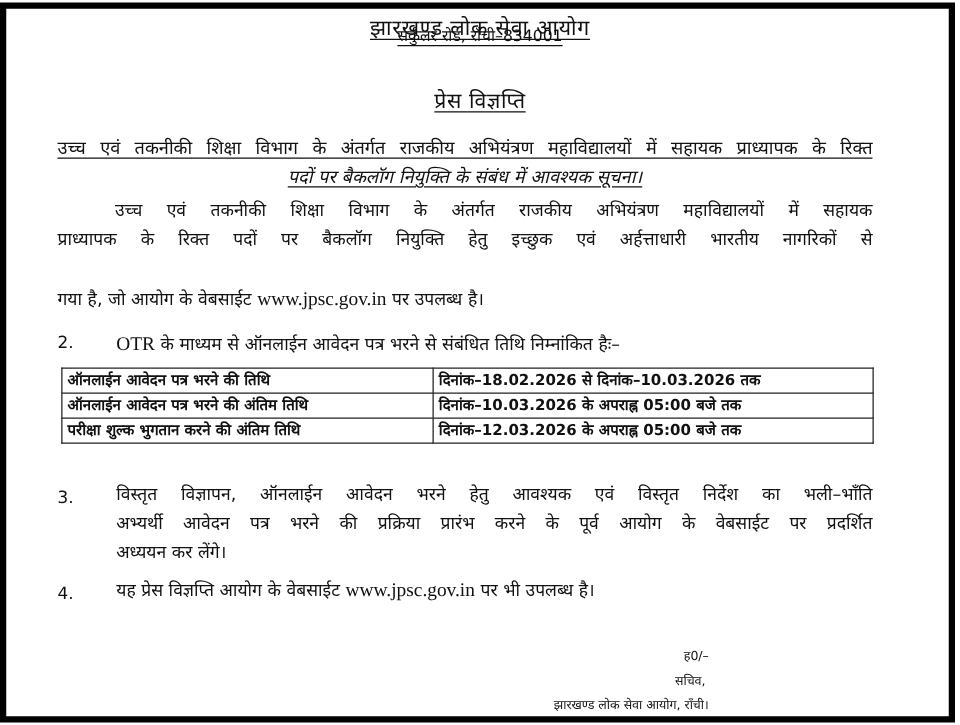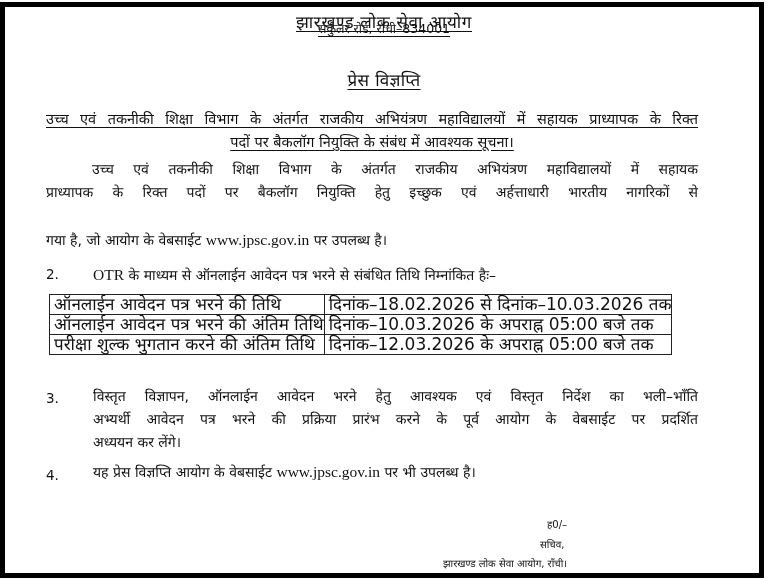--- a/index.html
+++ b/index.html
@@ -71,20 +71,21 @@
       text-align-last: justify;
       text-decoration: underline;
       text-underline-offset: 3px;
     }
     .subject .line2 {
       text-align: center;
     }
     .subject .line2 span {
       text-decoration: underline;
       text-underline-offset: 3px;
+      font-style: italic;
     }
     .para {
       position: absolute;
       left: 46px;
       width: 652px;
       top: 158px;
       font-size: 14px;
       line-height: 23px;
     }
     .para .pl {
@@ -122,23 +123,24 @@
       text-align-last: justify;
       width: 605px;
     }
     .item-text .il.last {
       text-align-last: left;
     }
     table.dates {
       position: absolute;
       left: 49px;
       top: 294px;
-      width: 596px;
+      width: 650px;
       border-collapse: collapse;
-      font-size: 17px;
+      font-size: 12px;
+      font-weight: bold;
     }
     table.dates td {
       border: 1px solid #222222;
       height: 19px;
       padding: 0 0 0 4px;
       line-height: 19px;
       white-space: nowrap;
     }
     table.dates td.c1 {
       width: 292px;

